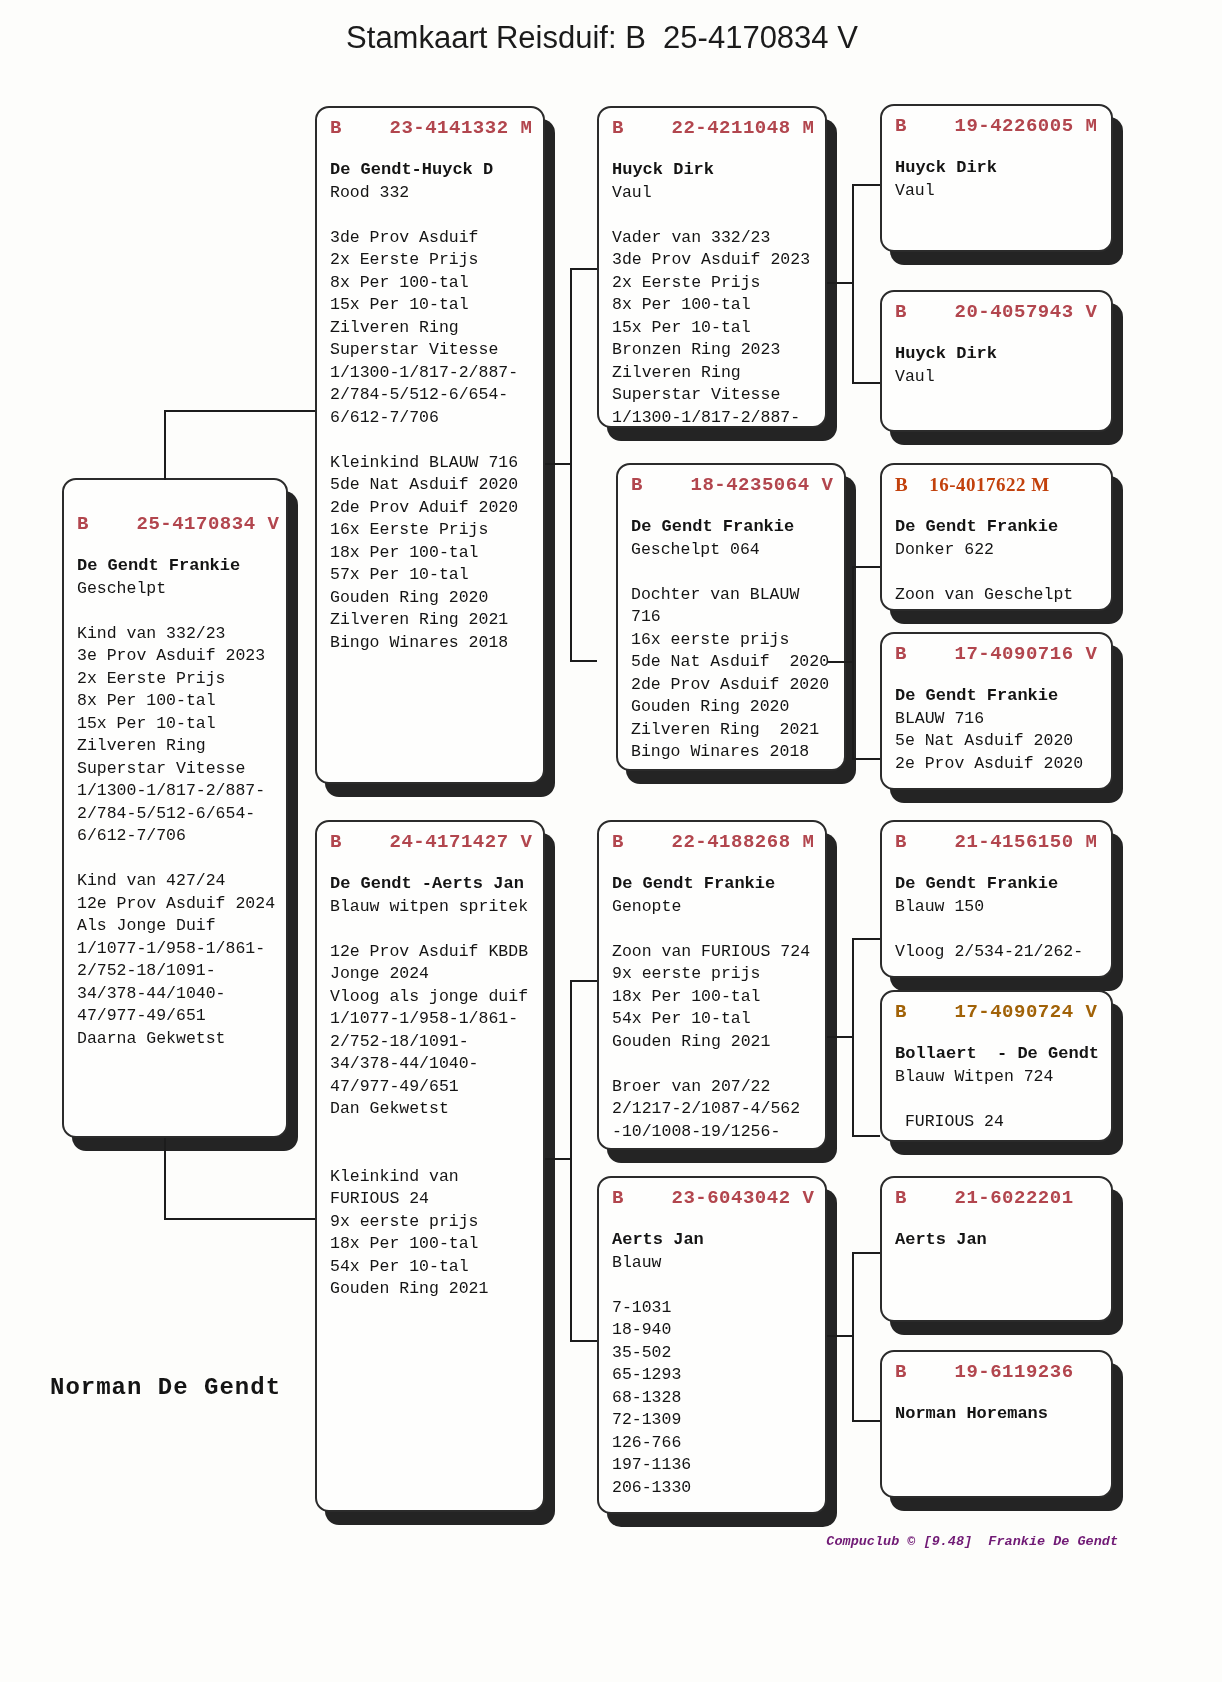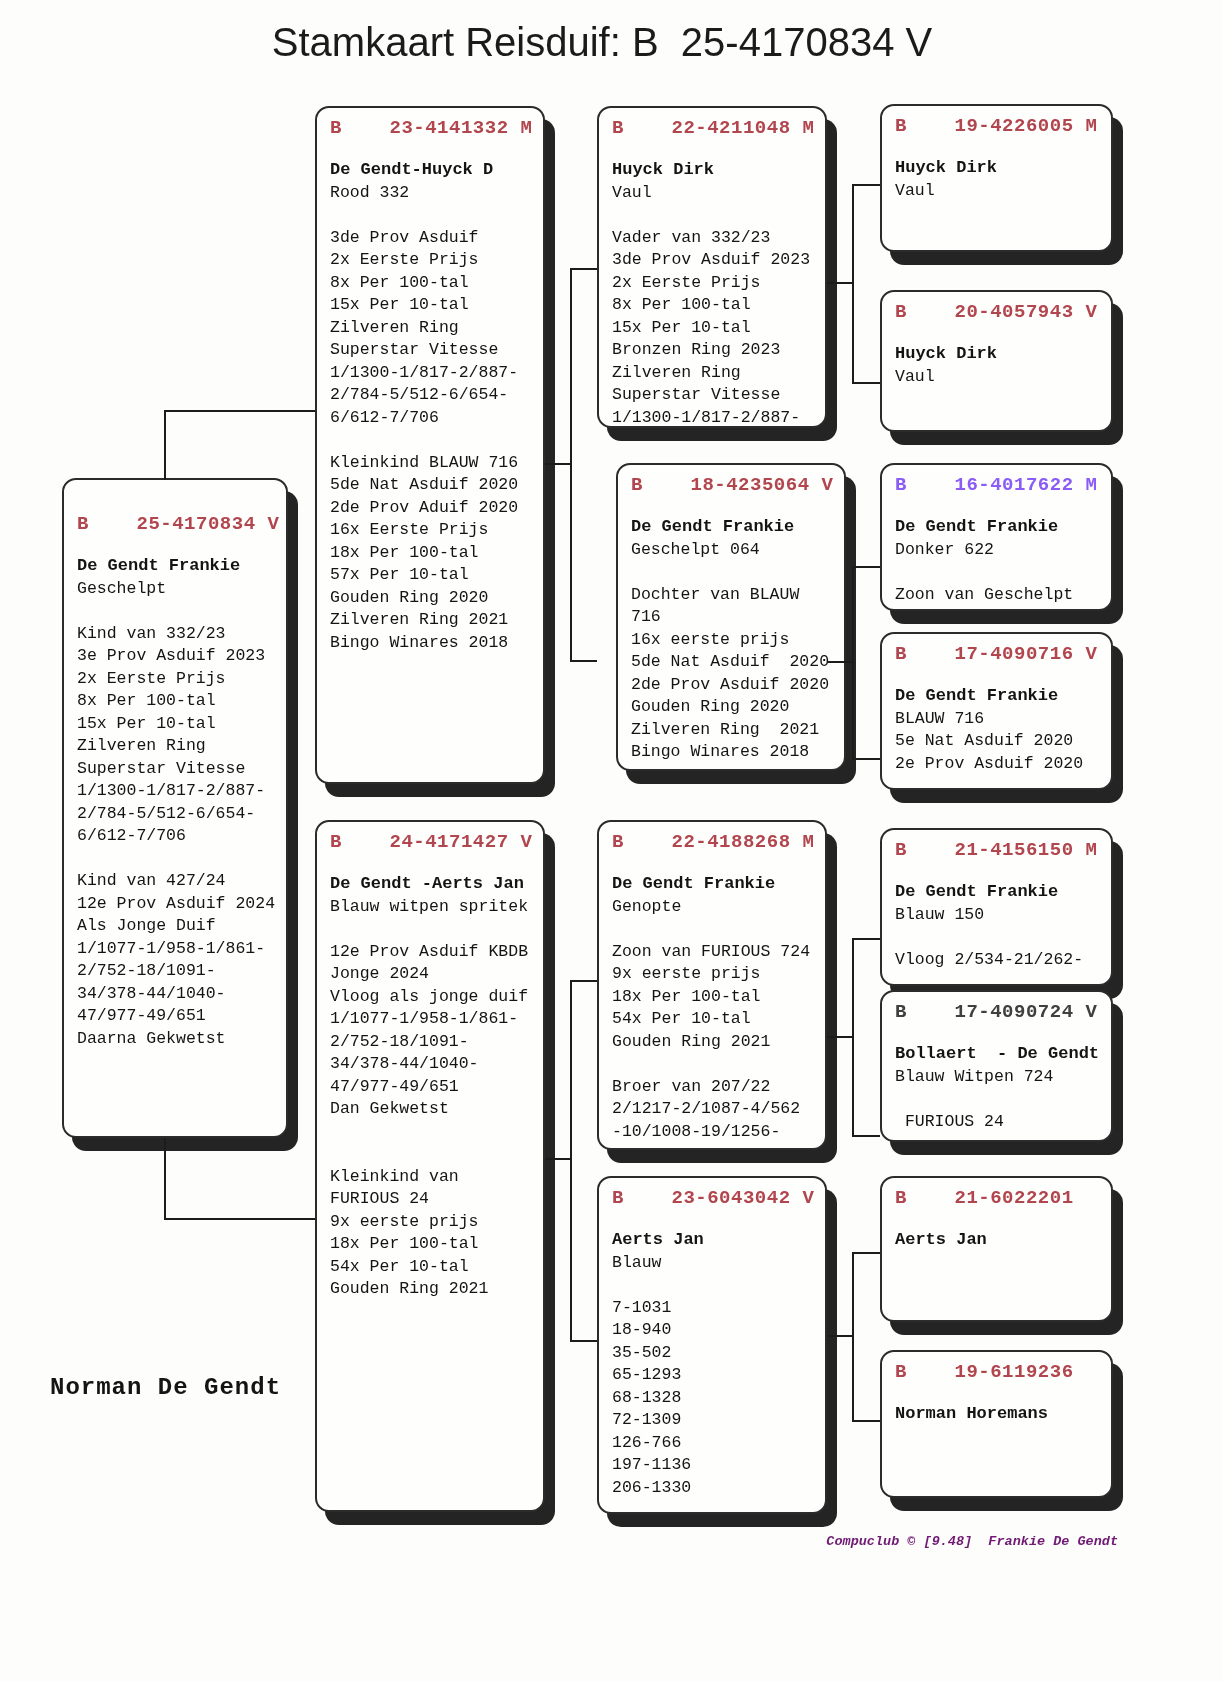--- a/index.html
+++ b/index.html
@@ -4,21 +4,21 @@
 <style>
   html,body{margin:0;padding:0;background:#e8e8e6;}
   #page{
     position:relative;width:1222px;height:1682px;background:#fdfdfb;
     font-family:"Liberation Mono","DejaVu Sans Mono",monospace;color:#141414;
     overflow:hidden;margin:0 auto;
   }
   #title{
     position:absolute;top:20px;left:0;right:18px;text-align:center;
     font-family:"Liberation Sans","DejaVu Sans",sans-serif;
-    font-size:40px;font-weight:500;color:#1b1b1b;white-space:pre;
+    font-size:31px;font-weight:500;color:#1b1b1b;white-space:pre;
   }
   .box{
     position:absolute;background:#fefefd;border:2px solid #2b2b2b;border-radius:14px;
     box-shadow:10px 13px 0 0 #242424;box-sizing:border-box;
     padding:9px 4px 6px 13px;overflow:hidden;
   }
   .ring{
     font-size:19px;font-weight:bold;letter-spacing:.5px;white-space:pre;
     margin-bottom:20px;
   }
@@ -174,42 +174,42 @@
         <div class="ring" style="color: rgb(178, 70, 78);">B    19-4226005 M</div>
         <div class="pname">Huyck Dirk</div>
         <div class="bline">Vaul</div>
       </div>
       <div class="box" style="left: 880px; top: 290px; width: 233px; height: 142px;">
         <div class="ring" style="color: rgb(178, 70, 78);">B    20-4057943 V</div>
         <div class="pname">Huyck Dirk</div>
         <div class="bline">Vaul</div>
       </div>
       <div class="box" style="left: 880px; top: 463px; width: 233px; height: 148px;">
-        <div class="ring" style="color: #8b5cf6;">B    16-4017622 M</div>
+        <div class="ring" style="color: #c2410c; font-family: Liberation Serif, serif;">B    16-4017622 M</div>
         <div class="pname">De Gendt Frankie</div>
         <div class="bline">Donker 622</div>
         <div class="bline">&nbsp;</div>
         <div class="bline">Zoon van Geschelpt</div>
       </div>
       <div class="box" style="left: 880px; top: 632px; width: 233px; height: 158px;">
         <div class="ring" style="color: rgb(178, 70, 78);">B    17-4090716 V</div>
         <div class="pname">De Gendt Frankie</div>
         <div class="bline">BLAUW 716</div>
         <div class="bline">5e Nat Asduif 2020</div>
         <div class="bline">2e Prov Asduif 2020</div>
       </div>
-      <div class="box" style="left: 880px; top: 820px; width: 233px; height: 158px; margin-top: 8px;">
+      <div class="box" style="left: 880px; top: 820px; width: 233px; height: 158px;">
         <div class="ring" style="color: rgb(178, 70, 78);">B    21-4156150 M</div>
         <div class="pname">De Gendt Frankie</div>
         <div class="bline">Blauw 150</div>
         <div class="bline">&nbsp;</div>
         <div class="bline">Vloog 2/534-21/262-</div>
       </div>
       <div class="box" style="left: 880px; top: 990px; width: 233px; height: 152px;">
-        <div class="ring" style="color: #404040;">B    17-4090724 V</div>
+        <div class="ring" style="color: #a16207;">B    17-4090724 V</div>
         <div class="pname">Bollaert  - De Gendt</div>
         <div class="bline">Blauw Witpen 724</div>
         <div class="bline">&nbsp;</div>
         <div class="bline"> FURIOUS 24</div>
       </div>
       <div class="box" style="left: 880px; top: 1176px; width: 233px; height: 146px;">
         <div class="ring" style="color: rgb(178, 70, 78);">B    21-6022201</div>
         <div class="pname">Aerts Jan</div>
       </div>
       <div class="box" style="left: 880px; top: 1350px; width: 233px; height: 148px;">

